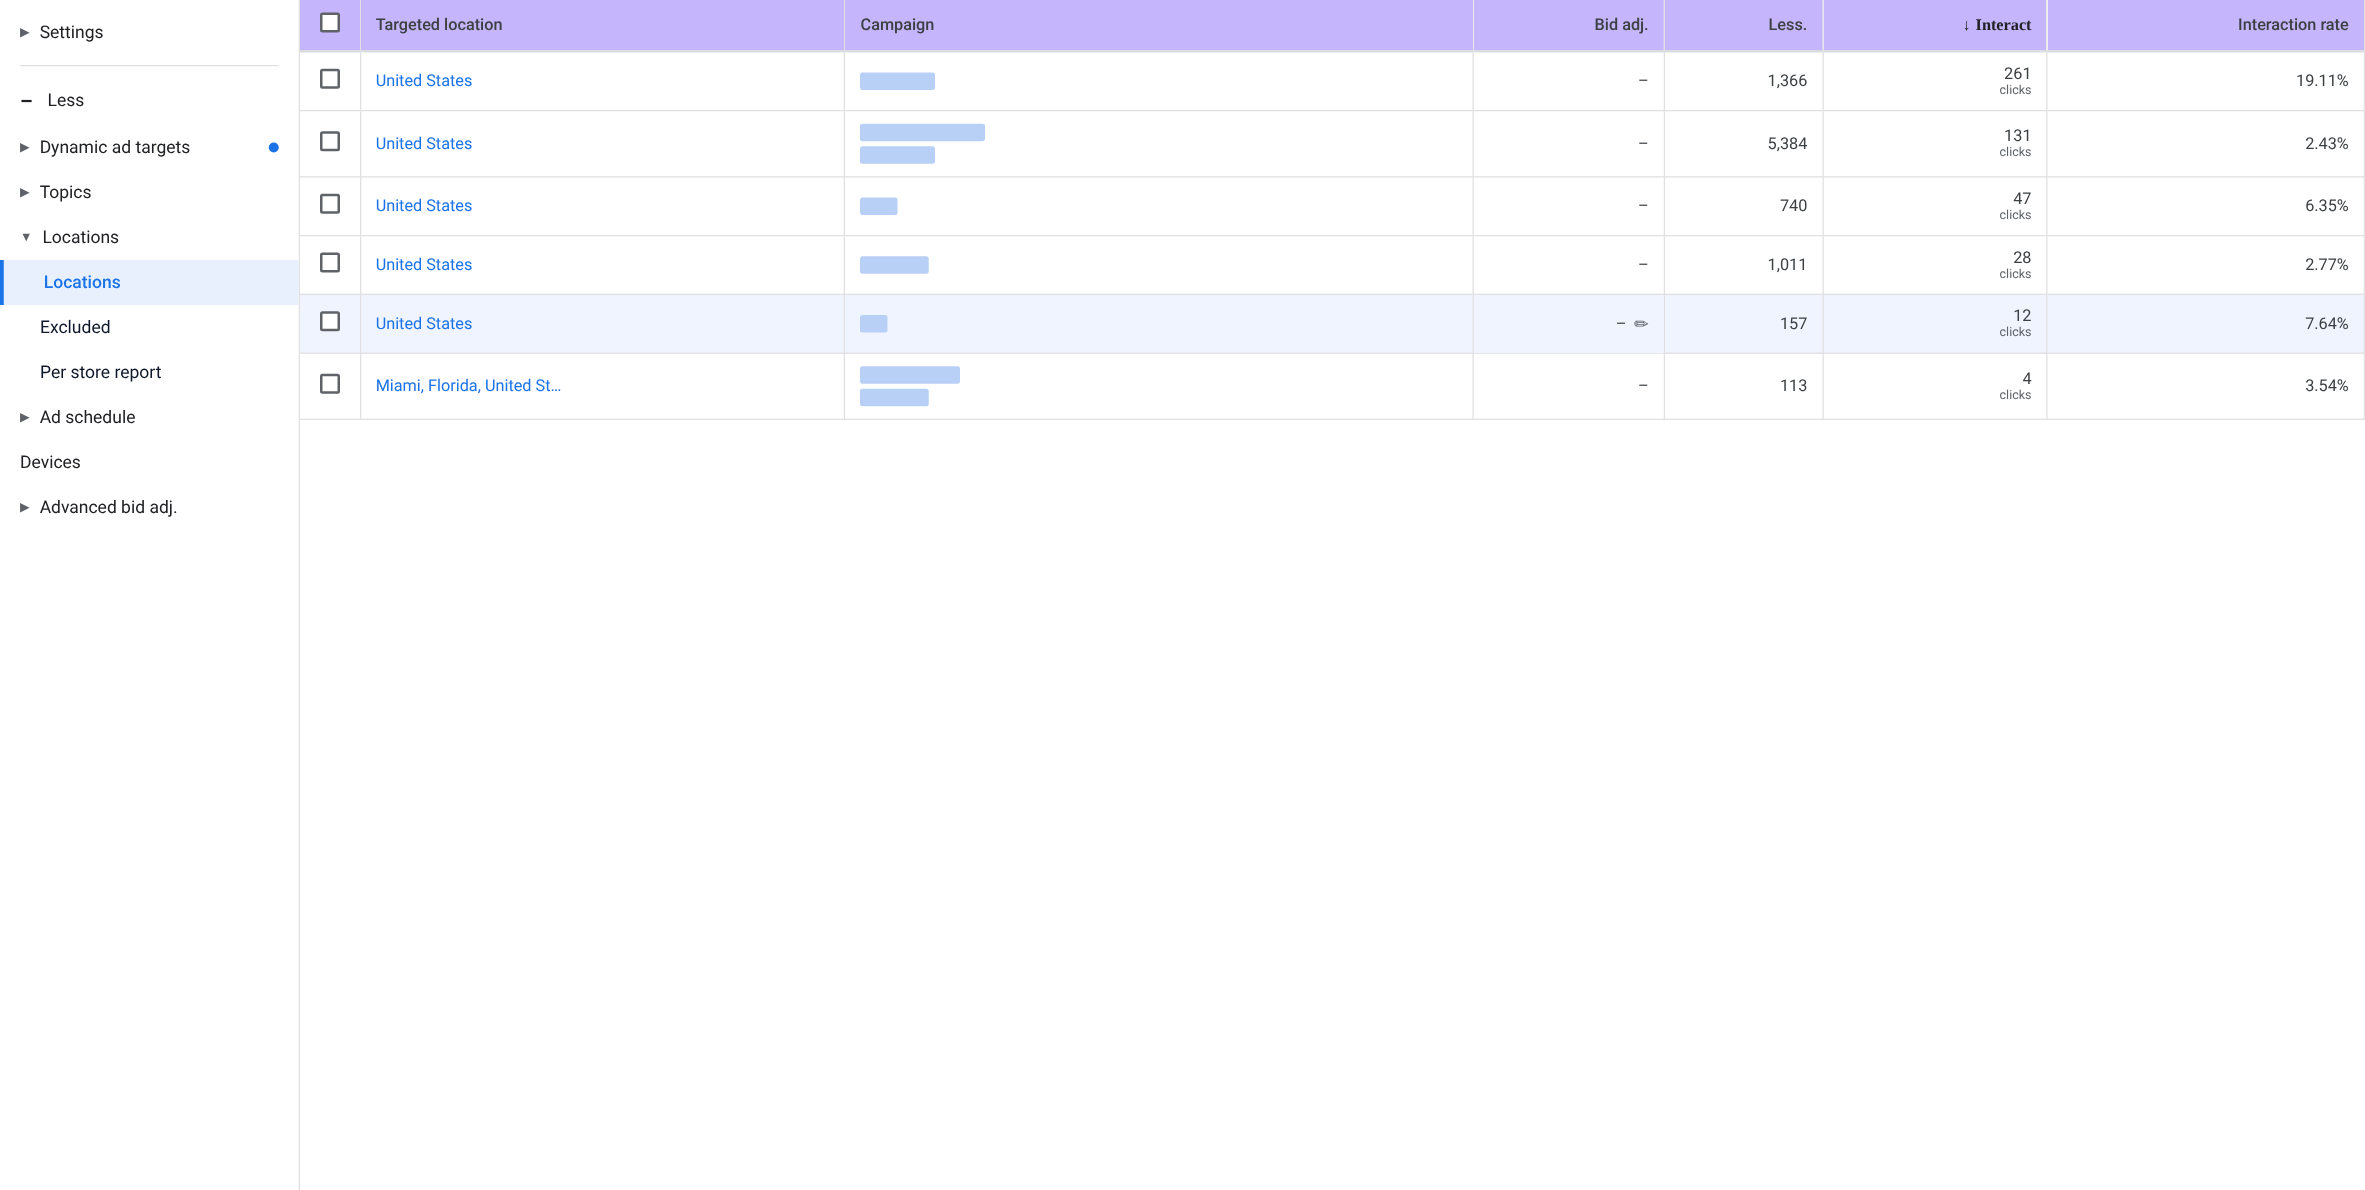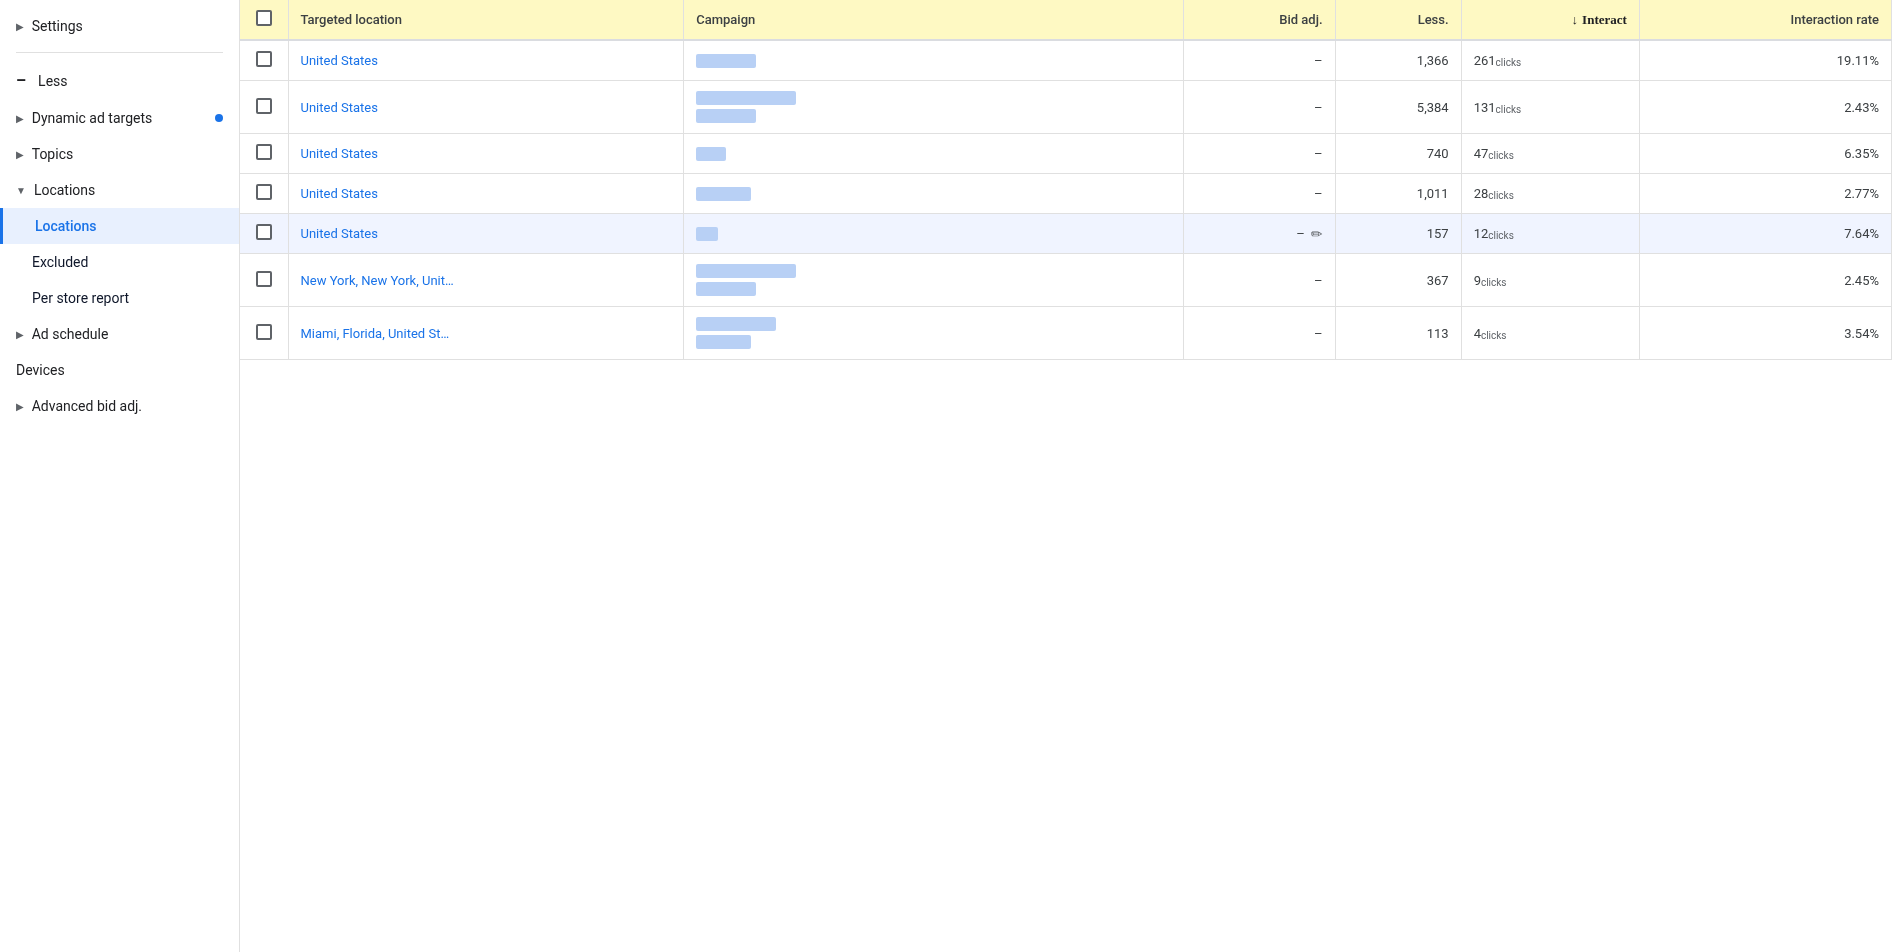--- a/index.html
+++ b/index.html
@@ -58,21 +58,21 @@
       background: #fff;
     }
 
     
     .data-table {
       width: 100%;
       border-collapse: collapse;
       font-size: 13px;
     }
     .data-table th {
-      background: #fef9c3;
+      background: #c4b5fd;
       border-bottom: 2px solid #dadce0;
       border-right: 1px solid #e0e0e0;
       padding: 10px 12px;
       text-align: right;
       font-weight: 500;
       color: #3c4043;
       white-space: nowrap;
       position: sticky;
       top: 0;
       z-index: 10;
@@ -104,21 +104,21 @@
       display: inline-block;
       cursor: pointer;
       background: #fff;
     }
     .campaign-bar-container { display: flex; flex-direction: column; gap: 4px; min-width: 200px; }
     .campaign-bar { height: 14px; border-radius: 2px; background: #b8d0f5; }
     .campaign-bar-row { display: flex; gap: 4px; }
     .bid-cell { position: relative; }
     .bid-edit { display: flex; align-items: center; gap: 6px; justify-content: flex-end; }
     .edit-icon { color: #5f6368; font-size: 14px; cursor: pointer; }
-    .clicks-value { display: flex; flex-direction: row; align-items: flex-end; }
+    .clicks-value { display: flex; flex-direction: column; align-items: flex-end; }
     .clicks-label { font-size: 10px; color: #5f6368; }
   </style>
 </head>
 <body>
 
 <nav class="sidebar">
   <div class="sidebar-item">
     <span class="arrow">▶</span>
     <span>Settings</span>
   </div>
@@ -282,43 +282,20 @@
           <td>
             <div class="clicks-value">
               <span>12</span>
               <span class="clicks-label">clicks</span>
             </div>
           </td>
           <td>7.64%</td>
         </tr>
         <tr>
           <td class="checkbox-cell"><span class="checkbox"></span></td>
-          <td class="left"><a class="link">New York, New York, Unit…</a></td>
-          <td class="left">
-            <div class="campaign-bar-container">
-              <div class="campaign-bar-row">
-                <div class="campaign-bar" style="width: 100px;"></div>
-              </div>
-              <div class="campaign-bar-row">
-                <div class="campaign-bar" style="width: 60px;"></div>
-              </div>
-            </div>
-          </td>
-          <td class="bid-cell">–</td>
-          <td>367</td>
-          <td>
-            <div class="clicks-value">
-              <span>9</span>
-              <span class="clicks-label">clicks</span>
-            </div>
-          </td>
-          <td>2.45%</td>
-        </tr>
-        <tr>
-          <td class="checkbox-cell"><span class="checkbox"></span></td>
           <td class="left"><a class="link">Miami, Florida, United St…</a></td>
           <td class="left">
             <div class="campaign-bar-container">
               <div class="campaign-bar-row">
                 <div class="campaign-bar" style="width: 80px;"></div>
               </div>
               <div class="campaign-bar-row">
                 <div class="campaign-bar" style="width: 55px;"></div>
               </div>
             </div>

